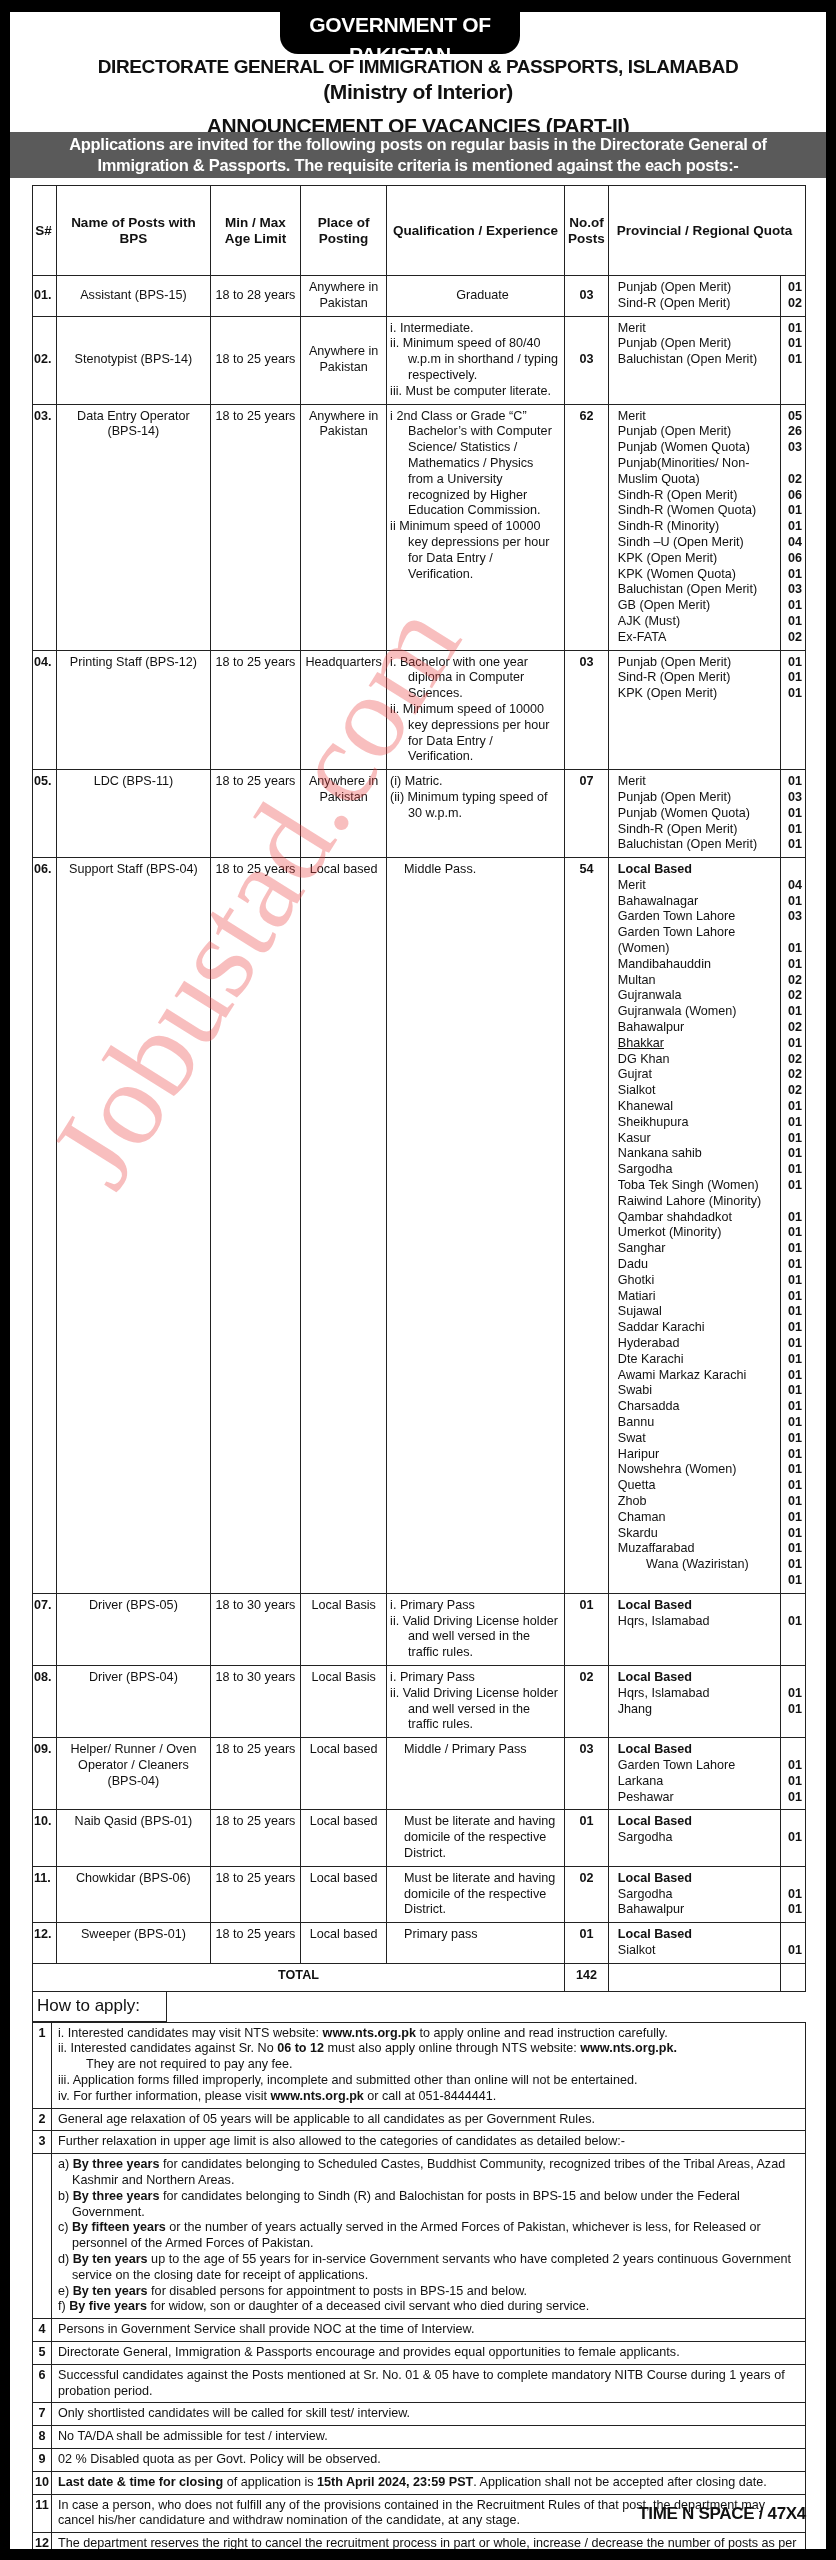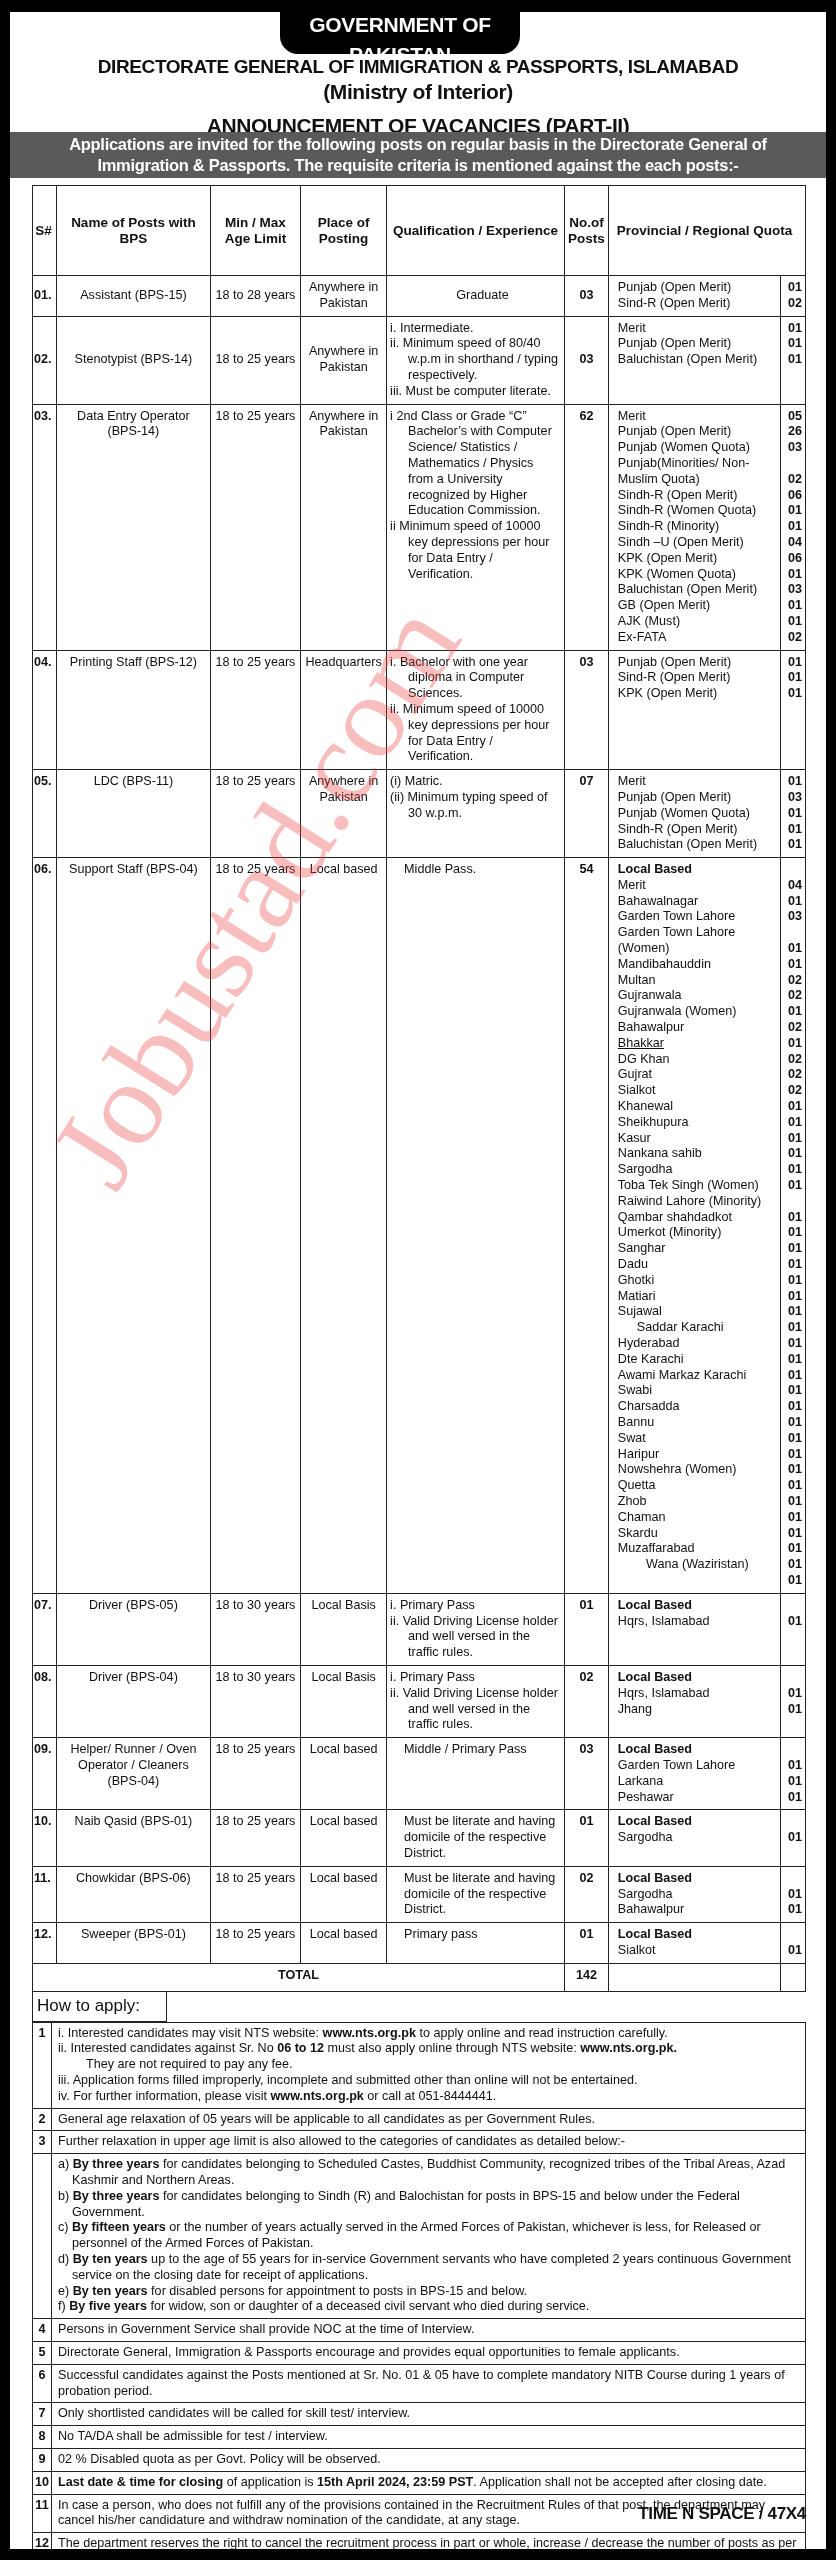--- a/index.html
+++ b/index.html
@@ -258,21 +258,21 @@
               <div style="padding-left: 6px;">Sargodha</div>
               <div style="padding-left: 6px;">Toba Tek Singh (Women)</div>
               <div style="padding-left: 6px;">Raiwind Lahore (Minority)</div>
               <div style="padding-left: 6px;">Qambar shahdadkot</div>
               <div style="padding-left: 6px;">Umerkot (Minority)</div>
               <div style="padding-left: 6px;">Sanghar</div>
               <div style="padding-left: 6px;">Dadu</div>
               <div style="padding-left: 6px;">Ghotki</div>
               <div style="padding-left: 6px;">Matiari</div>
               <div style="padding-left: 6px;">Sujawal</div>
-              <div style="padding-left: 6px; margin-left: 19px;">Saddar Karachi</div>
+              <div style="padding-left: 6px;">Saddar Karachi</div>
               <div style="padding-left: 6px;">Hyderabad</div>
               <div style="padding-left: 6px;">Dte Karachi</div>
               <div style="padding-left: 6px;">Awami Markaz Karachi</div>
               <div style="padding-left: 6px;">Swabi</div>
               <div style="padding-left: 6px;">Charsadda</div>
               <div style="padding-left: 6px;">Bannu</div>
               <div style="padding-left: 6px;">Swat</div>
               <div style="padding-left: 6px;">Haripur</div>
               <div style="padding-left: 6px;">Nowshehra (Women)</div>
               <div style="padding-left: 6px;">Quetta</div>

